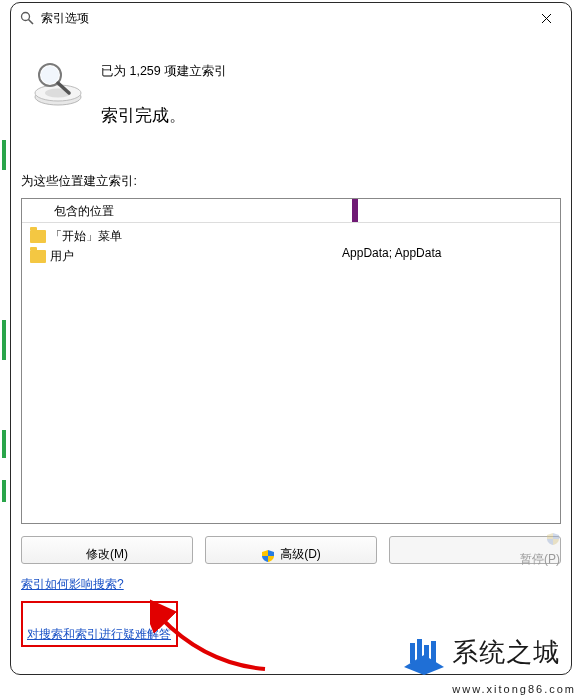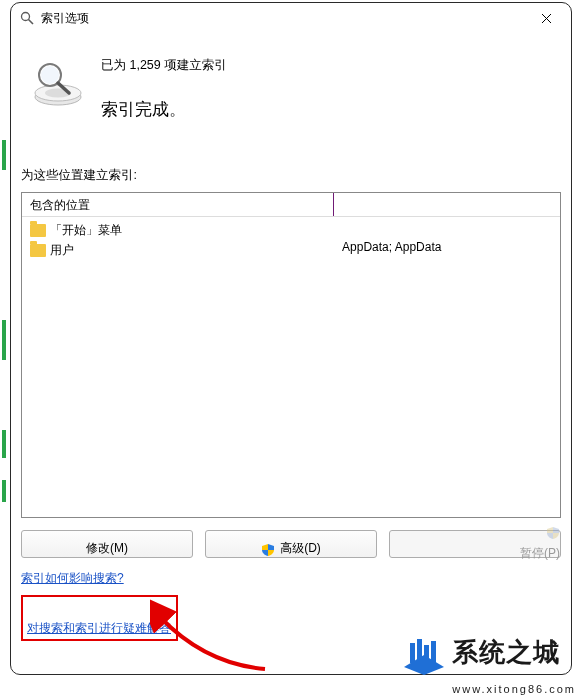--- a/index.html
+++ b/index.html
@@ -16,29 +16,29 @@
     .titlebar { display: flex; align-items: center; height: 30px; padding: 0 8px; }
     .titlebar .tb-icon { width: 16px; height: 16px; margin-right: 6px; }
     .titlebar .title-text { font-size: 12px; color: #000; }
     .titlebar .spacer { flex: 1; }
     .titlebar .close { width: 34px; height: 22px; display: flex; align-items: center; justify-content: center; font-size: 14px; color: #000; }
 
     .content { padding: 10px 10px 8px 10px; }
 
     .top-area { display: flex; align-items: flex-start; }
     .drive-icon { width: 58px; height: 58px; margin: 12px 14px 0 8px; display:flex; align-items:center; justify-content:center; }
-    .status-block { margin-top: 14px; }
+    .status-block { margin-top: 20px; }
     .status-line1 { font-size: 12.5px; color: #000; margin-bottom: 24px; }
     .status-line2 { font-size: 17px; color: #000; }
 
     .section-label { font-size: 12.5px; color: #000; margin-top: 46px; margin-bottom: 8px; }
 
     .list-box { border: 1px solid #888; width: 100%; height: 326px; overflow: hidden; }
     .list-header { display: flex; height: 24px; border-bottom: 1px solid #ddd; font-size: 12px; color: #000; }
-    .col-include { width: 58%; padding: 4px 8px; border-right: 1px solid #701a75; }
+    .col-include { width: 58%; padding: 4px 8px; border-right: 6px solid #701a75; margin-left: 24px; }
     .col-exclude { flex: 1; padding: 4px 8px; }
     .list-body { padding: 3px 0; }
     .list-row { display: flex; font-size: 12px; color: #000; height: 20px; }
     .cell-include { width: 58%; padding: 0 8px; display: flex; align-items: center; gap: 4px; }
     .cell-exclude { flex: 1; padding: 0 8px; }
     .folder-ico { width: 16px; height: 13px; background: #f4c742; border-radius: 1px; position: relative; }
     .folder-ico::before { content:""; position:absolute; top:-3px; left:0; width:7px; height:3px; background:#f4c742; border-radius:1px 1px 0 0; }
 
     .button-row { display: flex; gap: 12px; margin-top: 12px; }
     .win-btn { flex: 1; height: 28px; border: 1px solid #adadad; border-radius: 3px; background: linear-gradient(#fdfdfd,#f2f2f2); font-size: 12px; display:flex; align-items:flex-end; justify-content:center; gap:5px; cursor: pointer; }
@@ -47,21 +47,21 @@
 
     .link-line { font-size: 12px; color: #1a52c6; text-decoration: underline; cursor:pointer; margin-top: 12px; display:inline-block; }
     .troubleshoot-wrap { display:inline-block; border: 2.5px solid #e10000; padding: 21px 5px 2px 4px; margin-top: 8px; }
     .troubleshoot-wrap .link-line { margin-top:0; }
 
     .arrow-svg { position:absolute; left: 150px; bottom: 20px; width:120px; height:80px; pointer-events:none; }
 
     .watermark { position:absolute; right: 0; bottom: 4px; display:flex; align-items:center; gap:6px; padding-right:2px; }
     .wm-logo { width:44px; height:40px; }
     .wm-text { display:flex; flex-direction:column; line-height:1; }
-    .wm-title { font-size: 26px; font-weight: 700; color:#1a1a1a; letter-spacing:1px;margin-top:24px; }
+    .wm-title { font-size: 26px; font-weight: 400; color:#1a1a1a; letter-spacing:1px;margin-top:24px; }
     .wm-url { font-family: Arial, sans-serif; font-size: 11px; letter-spacing: 2px; color:#1a1a1a; margin-top:19px; }
   </style>
 </head>
 <body>
 
 <div class="left-strip">
   <div class="seg seg1"></div>
   <div class="seg seg2"></div>
   <div class="seg seg3"></div>
   <div class="seg seg4"></div>

